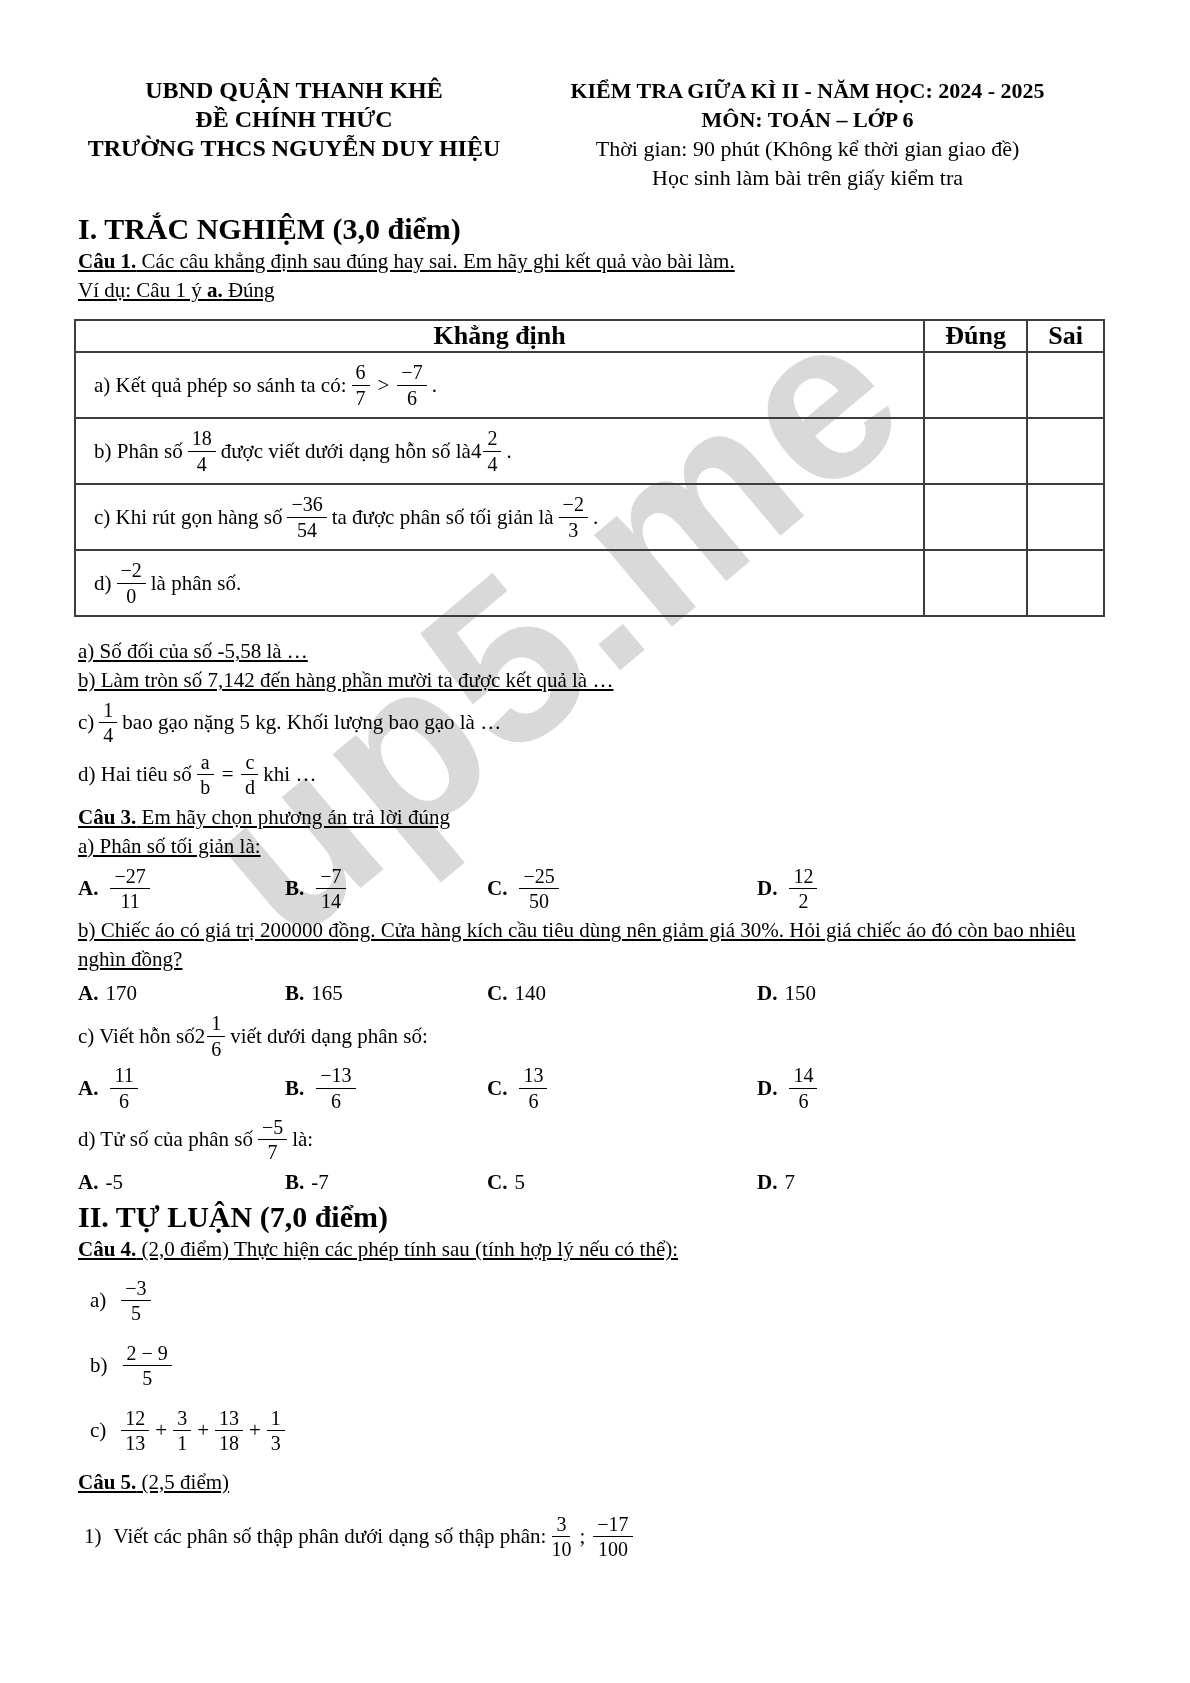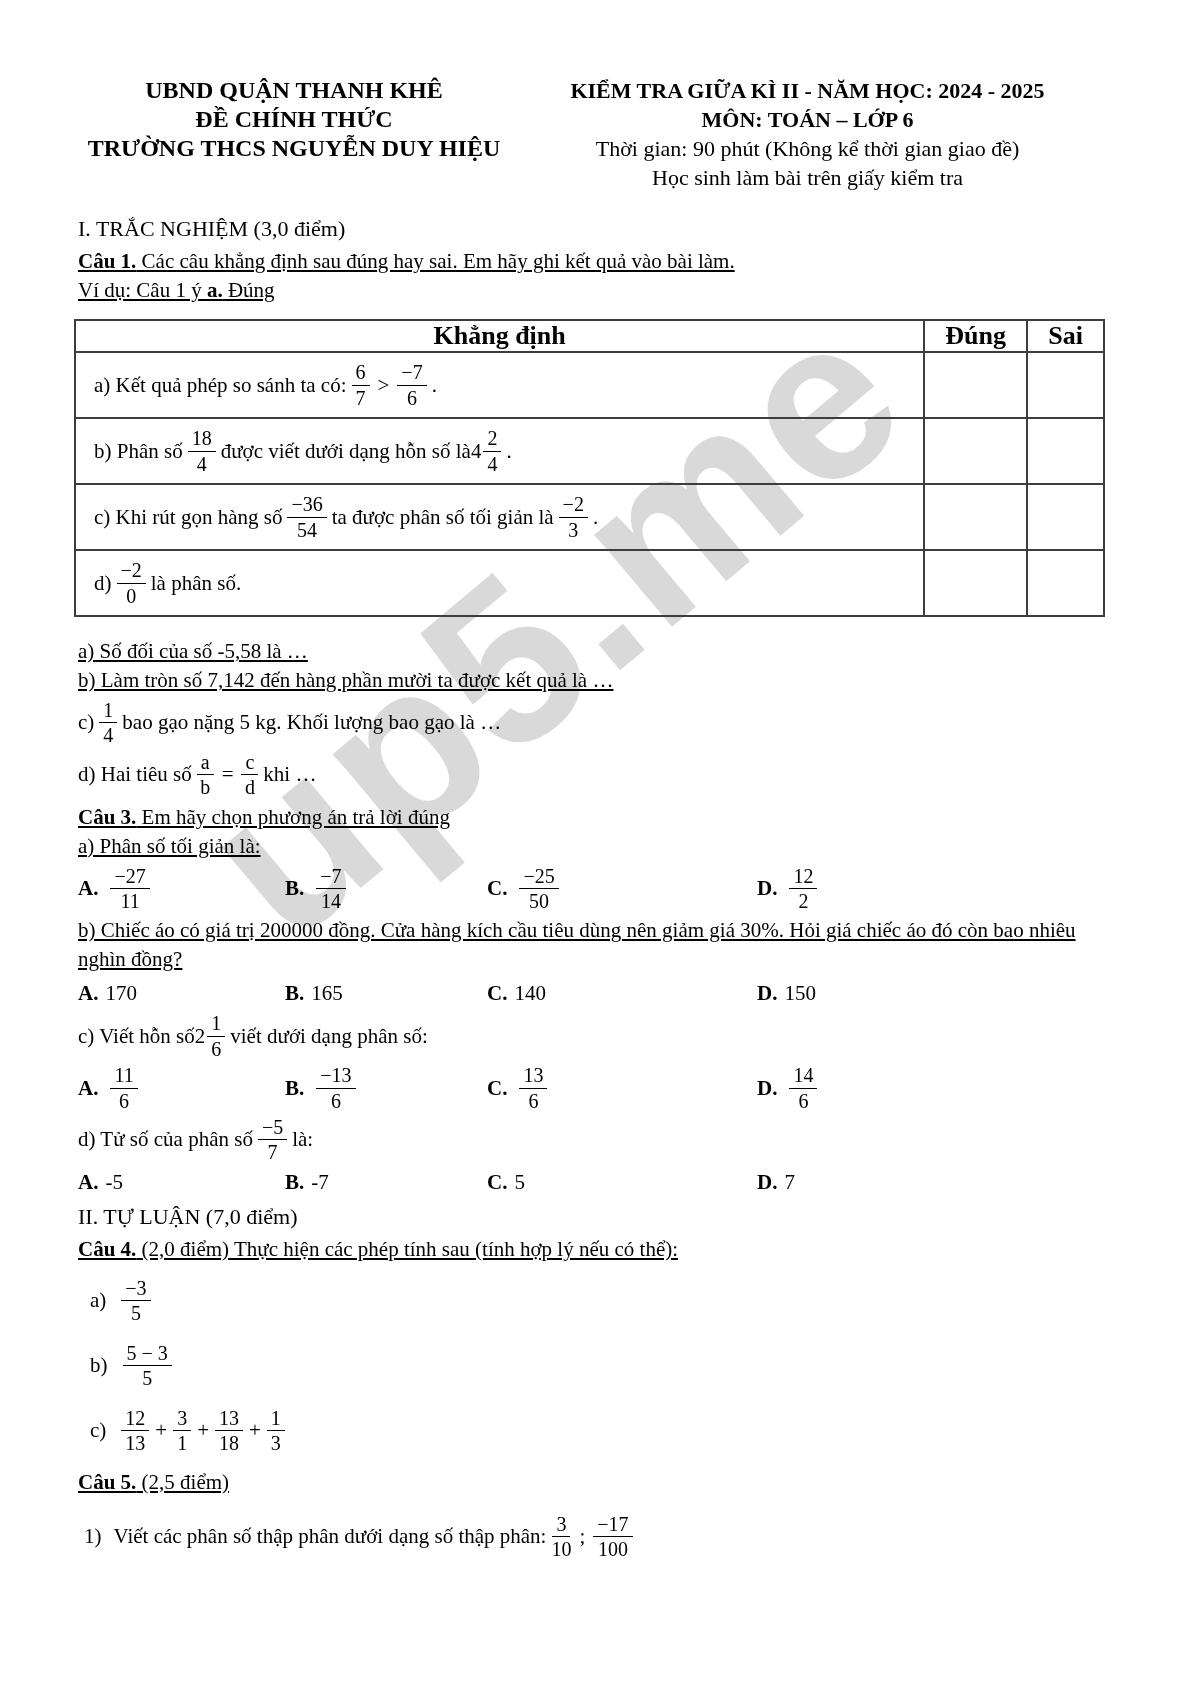--- a/index.html
+++ b/index.html
@@ -17,21 +17,21 @@
     user-select:none; pointer-events:none;
   }
   .content { position:relative; z-index:1; padding:76px 85px 0 78px; }
   .b { font-weight:bold; }
   
   .header { display:flex; margin-bottom:22px; }
   .h-left { width:432px; text-align:center; font-weight:bold; font-size:24px; line-height:29px; }
   .h-right { width:595px; text-align:center; font-size:22px; line-height:29px; }
   .h-right .reg { font-size:22px; font-weight:normal; }
   
-  .sec-title { font-weight:normal; font-size:22px; margin:22px 0 4px 0; line-height:29px; }
+  .sec-title { font-weight:bold; font-size:30px; margin:22px 0 4px 0; line-height:29px; }
   .para { line-height:29px; margin:0;text-decoration:underline; }
   
   table.tbl { border-collapse:collapse; margin:14px 0 20px -4px; table-layout:fixed; }
   .tbl th, .tbl td { border:2px solid #3d3d3d; background:transparent; }
   .tbl th { height:30px; font-size:26px; font-weight:bold; text-align:center; padding:0 4px; }
   .tbl td.stmt { width:814px; padding:2px 18px; height:60px; vertical-align:middle; }
   .tbl td.ansT { width:99px; }
   .tbl td.ansS { width:73px; }
   
   .fr { display:inline-flex; flex-direction:column; align-items:center; justify-content:center;
@@ -309,21 +309,21 @@
     <div class="calc">
       <span class="il">a)</span>
       <span class="fr">
           <span class="n">−3</span>
           <span class="d">5</span>
         </span>
     </div>
     <div class="calc">
       <span class="il">b)</span>
       <span class="fr">
-          <span class="n">5 − 3</span>
+          <span class="n">2 − 9</span>
           <span class="d">5</span>
         </span>
     </div>
     <div class="calc">
       <span class="il">c)</span>
       <span class="fr">
           <span class="n">12</span>
           <span class="d">13</span>
         </span>
       <span class="op" style="margin:0 1px">+</span>

